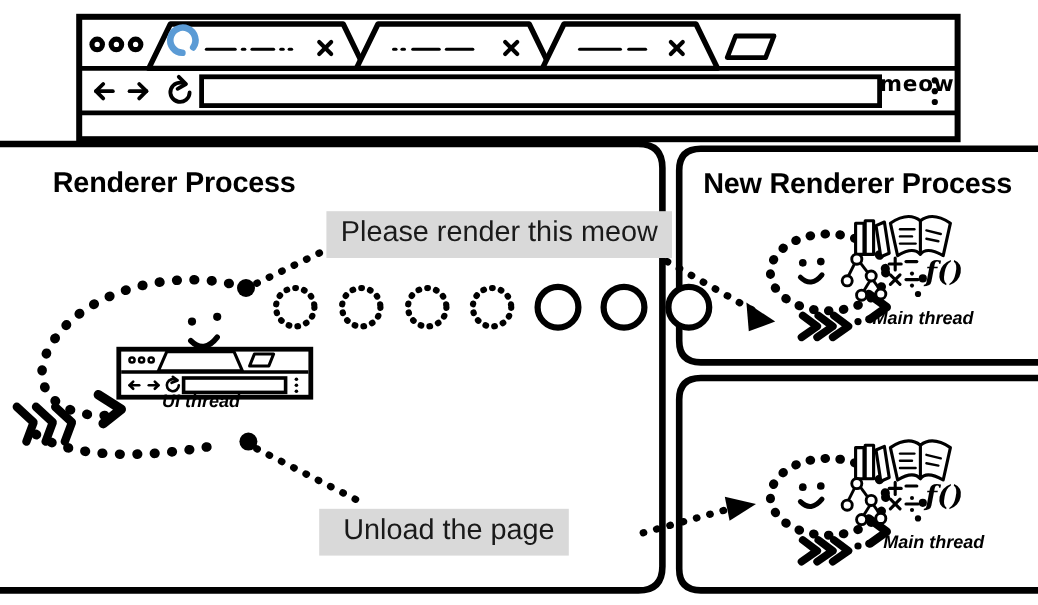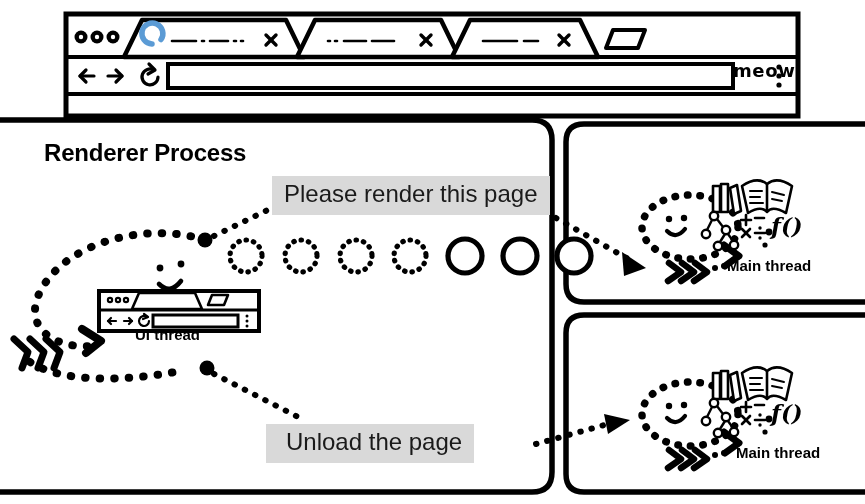--- a/index.html
+++ b/index.html
@@ -29,21 +29,21 @@
   .t-new{left:586px;top:140px;}
   .t-old{left:586px;top:331px;}
 
   .callout{
     position:absolute;background:#d9d9d9;color:#1a1a1a;
     font-size:24px;padding:4px 12px 7px 12px;white-space:nowrap;
   }
   .c-render{left:272px;top:176px;}
   .c-unload{left:266px;top:424px;padding-left:20px;}
 
-  .lbl{position:absolute;font-size:15px;font-weight:600;color:#000;white-space:nowrap;}
+  .lbl{position:absolute;font-size:15px;font-weight:600;color:#000;white-space:nowrap;font-style:italic;}
   .l-ui{left:135px;top:326px;}
   .l-main-new{left:727px;top:257px;}
   .l-main-old{left:736px;top:444px;}
 </style>
 </head>
 <body>
 
 <div id="stage">
 
   <svg width="865" height="504" viewBox="0 0 865 504" shape-rendering="geometricPrecision">
@@ -361,23 +361,24 @@
       </g>
       <text x="771" y="421" font-family="DejaVu Serif, serif" font-style="italic" font-size="23" font-weight="700" fill="#000">f()</text>
     </g>
   </svg>
 
 
   <div class="txt meow-text">meow</div>
 
   <div class="txt proc-title t-browser">Renderer Process</div>
 
-
-
-  <div class="callout c-render">Please render this page</div>
+  <div class="txt proc-title t-new">New Renderer Process</div>
+
+
+  <div class="callout c-render">Please render this meow</div>
 
   <div class="callout c-unload">Unload the page</div>
 
   <div class="lbl l-ui">UI thread</div>
 
   <div class="lbl l-main-new">Main thread</div>
 
   <div class="lbl l-main-old">Main thread</div>
 </div>
 

